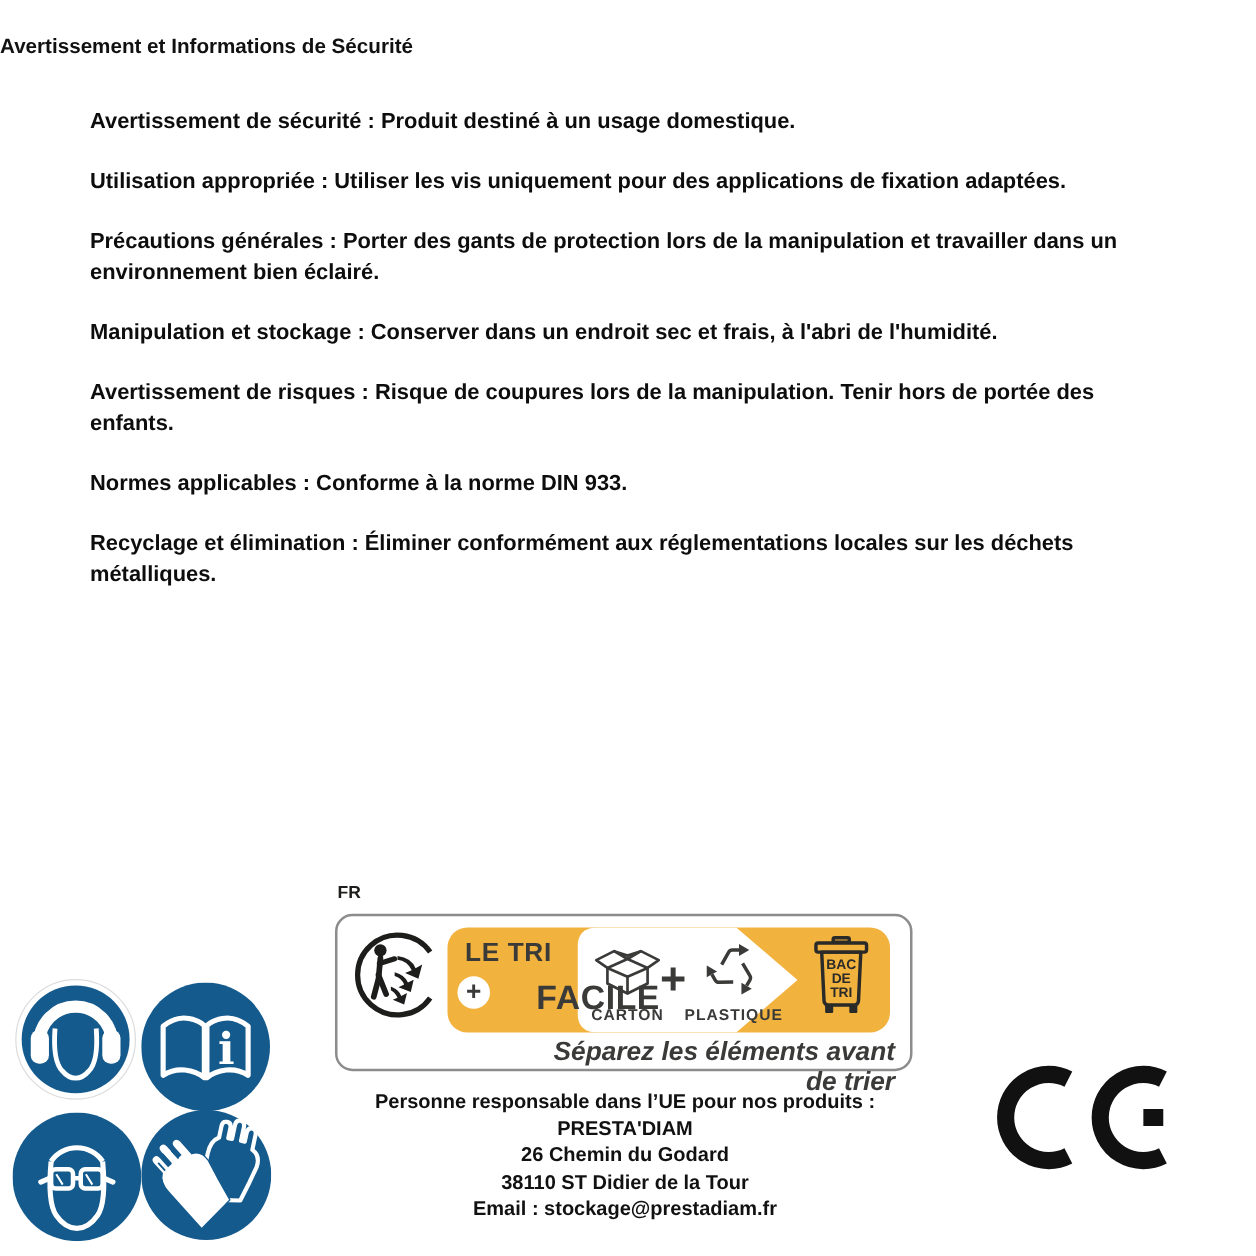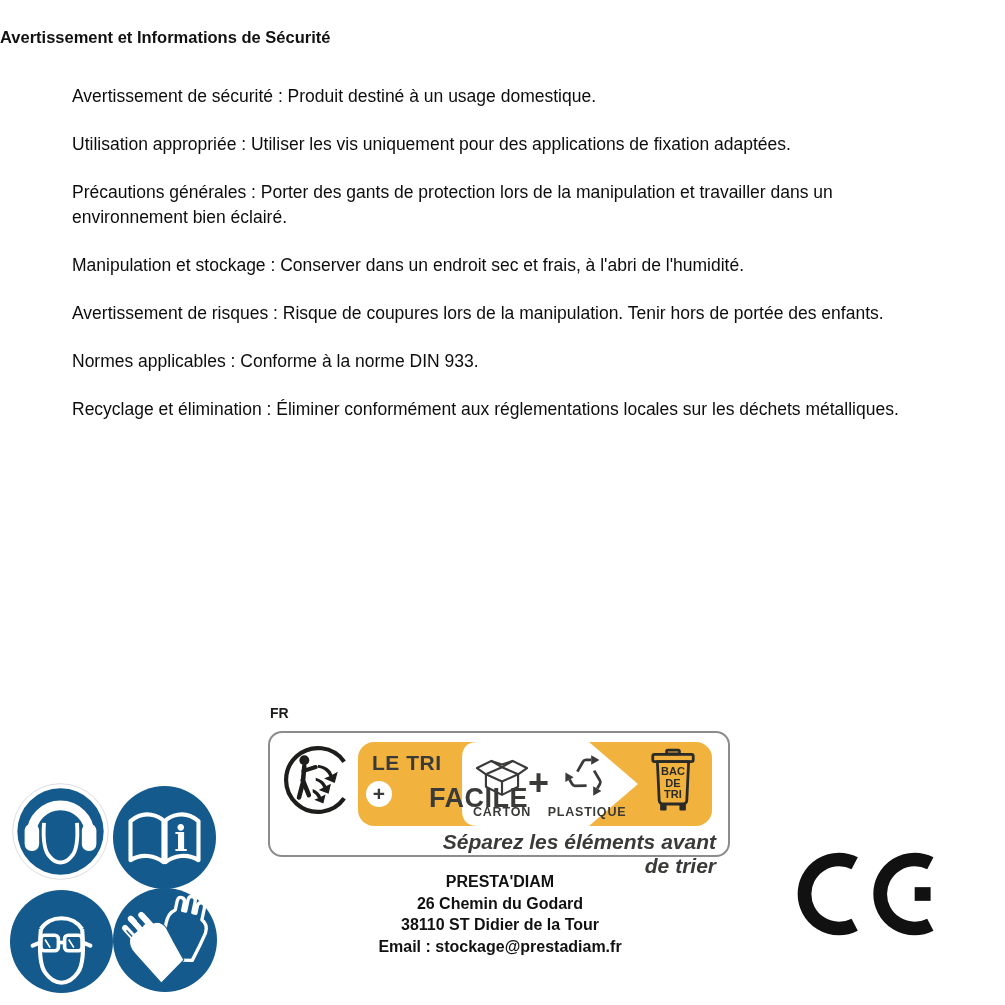--- a/index.html
+++ b/index.html
@@ -4,21 +4,21 @@
 <style>
   html,body{margin:0;padding:0;background:#fff;}
   #canvas{position:relative;width:1005px;height:1005px;background:#fff;overflow:hidden;
           font-family:"Liberation Sans",sans-serif;color:#0d0d0d;}
   .abs{position:absolute;}
 
   
   #doc-title{top:28px;left:0;width:100%;font-size:16.5px;font-weight:bold;color:#111;}
 
   
-  #body-text{left:72px;top:84px;width:856px;font-size:17.5px;line-height:25px;color:#0d0d0d;}
+  #body-text{left:72px;top:84px;width:856px;font-size:17.5px;line-height:25px;color:#0d0d0d;font-weight:bold;}
   #body-text p{margin:0 0 23px 0;}
 
   
   .picto{position:absolute;}
 
   
   #fr-tag{left:270px;top:705px;font-size:14px;font-weight:bold;color:#1d1d1b;}
   #tri-box{left:268px;top:731px;width:462px;height:126px;background:#fff;border:2px solid #8c8c8c;border-radius:14px;box-sizing:border-box;}
   #tri-yellow{left:358px;top:742px;width:354px;height:84px;background:#F2B23E;border-radius:16px;}
   #tri-arrow{left:462px;top:742px;width:176px;height:84px;}
@@ -156,20 +156,21 @@
     <rect x="11" y="60" width="7" height="7" rx="1" fill="#2a2a29"></rect>
     <rect x="32" y="60" width="7" height="7" rx="1" fill="#2a2a29"></rect>
     <text x="25" y="29" text-anchor="middle" font-family="Liberation Sans, sans-serif" font-size="12" font-weight="bold" fill="#2a2a29">BAC</text>
     <text x="25" y="41" text-anchor="middle" font-family="Liberation Sans, sans-serif" font-size="12" font-weight="bold" fill="#2a2a29">DE</text>
     <text x="25" y="53" text-anchor="middle" font-family="Liberation Sans, sans-serif" font-size="12" font-weight="bold" fill="#2a2a29">TRI</text>
   </svg>
 
   <div class="abs" id="tri-tagline">Séparez les éléments avant de trier</div>
 
   <div class="abs" id="resp-block">
+    <div>Personne responsable dans l’UE pour nos produits :</div>
     <div>PRESTA'DIAM</div>
     <div>26 Chemin du Godard</div>
     <div>38110 ST Didier de la Tour</div>
     <div>Email : stockage@prestadiam.fr</div>
   </div>
 
   <svg class="abs" style="left:797px;top:843px" width="146" height="102" viewBox="0 0 330 210">
     <path d="M130.4,35.5 A78,78 0 1 0 130.4,174.5" fill="none" stroke="#111" stroke-width="31"></path>
     <path d="M301.4,35.5 A78,78 0 1 0 301.4,174.5" fill="none" stroke="#111" stroke-width="31"></path>
     <path d="M266,105 H302" stroke="#111" stroke-width="31"></path>

